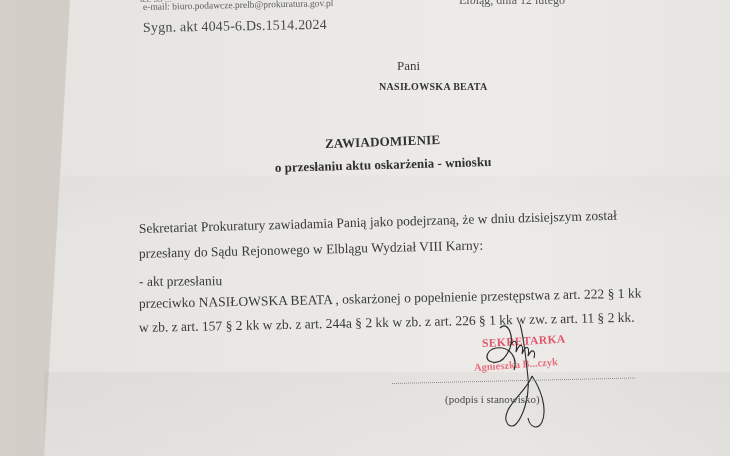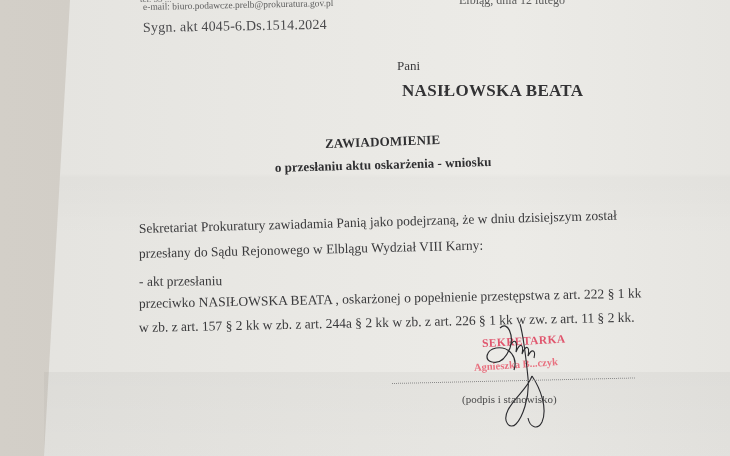--- a/index.html
+++ b/index.html
@@ -26,36 +26,36 @@
     background: linear-gradient(180deg, rgba(0,0,0,0.035), rgba(0,0,0,0.02));
   }
   .t { position: absolute; white-space: nowrap; }
 
   .hdr-tel { left: 140px; top: -6px; font-size: 9px; color: #6a6a6a; }
   .hdr-email { left: 143px; top: 2px; font-size: 9.5px; color: #5e5e5e; transform: rotate(-1.2deg); transform-origin: left; }
   .hdr-city { left: 459px; top: -7px; font-size: 12px; color: #5a5a5a; }
   .sygn { left: 143px; top: 20px; font-size: 14px; color: #4a4a4c; transform: rotate(-1deg); transform-origin: left; letter-spacing: 0.2px; }
 
   .addr-pani { left: 397px; top: 58px; font-size: 13px; color: #3c3c3e; }
-  .addr-name { left: 402px; top: 81px; font-size: 17px; font-weight: bold; color: #333335; letter-spacing: 0.3px; text-align: center; }
+  .addr-name { left: 379px; top: 81px; font-size: 10px; font-weight: bold; color: #333335; letter-spacing: 0.3px; text-align: center; }
 
   .title { left: 325px; top: 136px; font-size: 13px; font-weight: bold; color: #2f2f31; transform: rotate(-2deg); transform-origin: left; letter-spacing: 0.2px; }
   .subtitle { left: 275px; top: 160px; font-size: 13px; font-weight: bold; color: #303032; transform: rotate(-1.6deg); transform-origin: left; }
 
   .p { font-size: 13.5px; color: #3a3a3c; transform-origin: left; }
   .l1 { left: 139px; top: 221px; transform: rotate(-1.6deg); }
   .l2 { left: 139px; top: 246px; transform: rotate(-1.4deg); }
   .l3 { left: 139px; top: 274px; transform: rotate(-0.6deg); }
   .l4 { left: 139px; top: 296px; transform: rotate(-1.2deg); }
   .l5 { left: 139px; top: 320px; transform: rotate(-1.2deg); }
 
   .stamp-title { left: 482px; top: 337px; font-size: 11.5px; font-weight: bold; color: #e0566e; letter-spacing: 0.4px; transform: rotate(-3deg); transform-origin: left; }
   .stamp-name { left: 474px; top: 362px; font-size: 10.5px; font-weight: bold; color: #e8707f; transform: rotate(-4deg); transform-origin: left; }
   .sig-line { position: absolute; left: 392px; top: 383px; width: 243px; height: 0; border-top: 1px dotted #8a8a8a; transform: rotate(-1.3deg); transform-origin: left; }
-  .sig-caption { left: 462px; top: 393px; font-size: 11px; color: #4a4a4a; }
+  .sig-caption { left: 445px; top: 393px; font-size: 11px; color: #4a4a4a; }
 
   .signature { position: absolute; left: 470px; top: 318px; width: 110px; height: 115px; pointer-events: none; }
 </style>
 </head>
 <body>
 
 <div class="table-bg"></div>
 
 <div class="page"></div>
 <div class="fold"></div>

